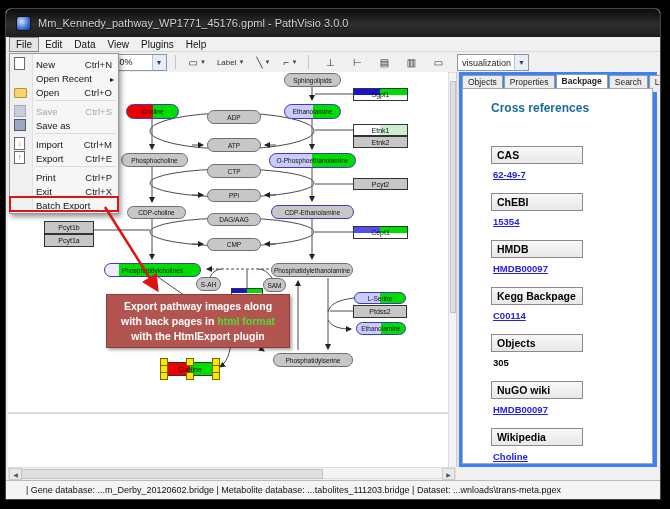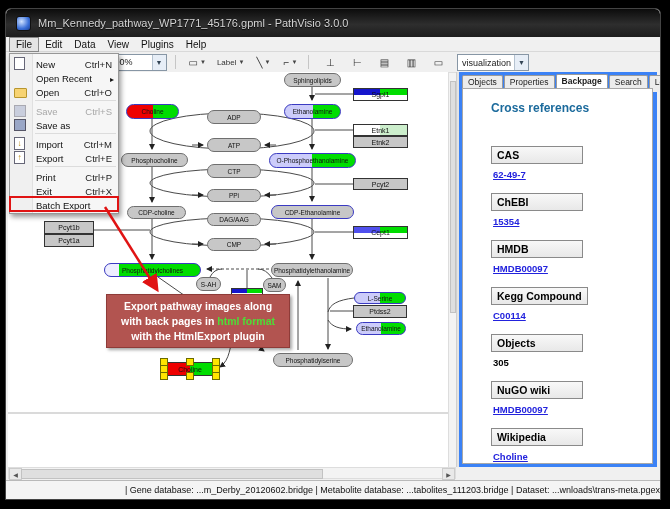--- a/index.html
+++ b/index.html
@@ -84,21 +84,21 @@
           font-size:10.5px;font-weight:bold;padding:2px 5px;color:#000;}
   .secval{font-size:9.5px;font-weight:bold;margin:5px 0 13px 2px;}
   .secval.link{color:#2222dd;text-decoration:underline;}
   
   .hscrollrow{position:absolute;left:0;top:458px;width:654px;height:12px;background:#f0f0f0;}
   .hscroll{position:absolute;left:2px;top:0;width:448px;height:12px;background:#f3f3f3;border:1px solid #ddd;box-sizing:border-box;}
   .hs-arrow{position:absolute;top:0;width:11px;height:10px;background:#e9e9e9;border:1px solid #cccccc;
             font-size:6px;display:flex;align-items:center;justify-content:center;color:#555;}
   .hs-thumb{position:absolute;left:12px;top:1px;height:8px;width:300px;background:#dfdfdf;border:1px solid #c2c2c2;}
   .statusbar{position:absolute;left:0;top:471px;width:654px;height:19px;background:#f4f4f4;border-top:1px solid #b9b9b9;
-             font-size:9px;color:#111;display:flex;align-items:center;padding-left:8px;box-sizing:border-box;white-space:nowrap;justify-content:flex-end;}
+             font-size:9px;color:#111;display:flex;align-items:center;padding-left:20px;box-sizing:border-box;white-space:nowrap;}
   .overlay-arrow{position:absolute;left:0;top:0;z-index:50;pointer-events:none;}
 </style>
 </head>
 <body>
 
 <div class="window">
 
   <div class="titlebar">
     <div class="appicon"></div>
     <div class="apptitle">Mm_Kennedy_pathway_WP1771_45176.gpml - PathVisio 3.0.0</div>
@@ -272,21 +272,21 @@
         </div>
       <div class="pcontent">
         <div class="ph">Cross references</div>
         <div id="xref-sections">
             <div class="secbox">CAS</div>
             <div class="secval link">62-49-7</div>
             <div class="secbox">ChEBI</div>
             <div class="secval link">15354</div>
             <div class="secbox">HMDB</div>
             <div class="secval link">HMDB00097</div>
-            <div class="secbox">Kegg Compound</div>
+            <div class="secbox">Kegg Backpage</div>
             <div class="secval link">C00114</div>
             <div class="secbox">Objects</div>
             <div class="secval">305</div>
             <div class="secbox">NuGO wiki</div>
             <div class="secval link">HMDB00097</div>
             <div class="secbox">Wikipedia</div>
             <div class="secval link">Choline</div>
           </div>
 
       </div>

